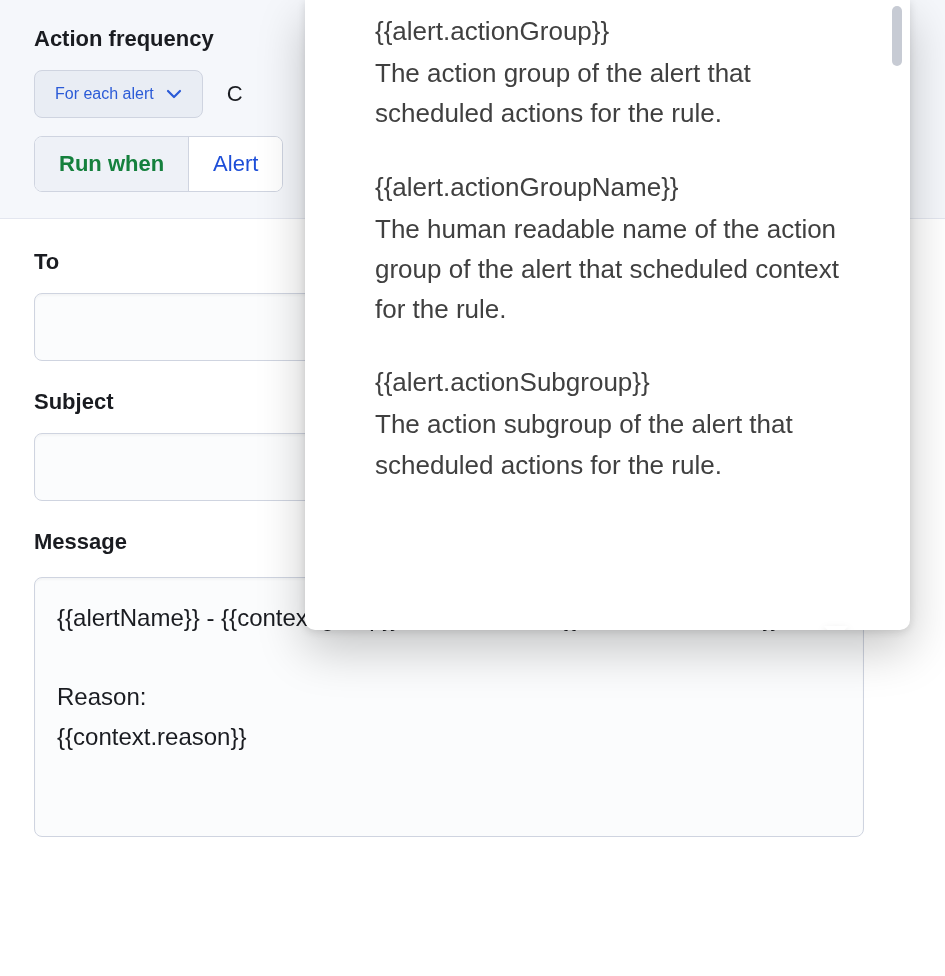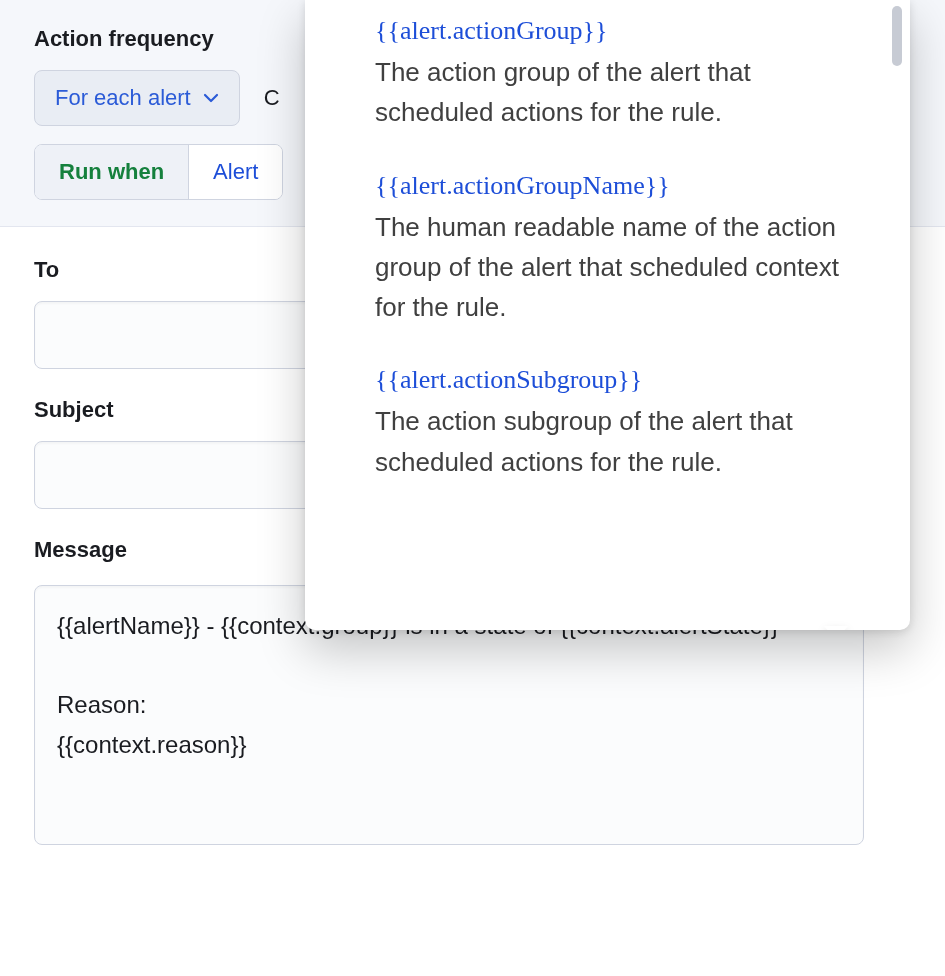--- a/index.html
+++ b/index.html
@@ -25,21 +25,21 @@
     }
     .row { display: flex; gap: 16px; margin-bottom: 18px; }
     .dropdown-btn {
       display: inline-flex;
       align-items: center;
       gap: 12px;
       background: #e9edf4;
       border: 1px solid #cfd4e0;
       border-radius: 8px;
       padding: 14px 20px;
-      font-size: 22px;
+      font-size: 16px;
       font-weight: 500;
       color: #2b5bd7;
       cursor: pointer;
     }
     .chevron {
       width: 16px; height: 16px;
     }
     .chevron svg { display: block; }
     .btn-group {
       display: inline-flex;
@@ -129,23 +129,23 @@
       height: 100%;
       overflow-y: auto;
       padding: 8px 0;
     }
     .popover-item {
       padding: 8px 60px 30px 70px;
     }
     .var-name {
       font-size: 26px;
       font-weight: 400;
-      color: #1d4ed8;
+      color: #404040;
       margin-bottom: 6px;
-      font-family: Liberation Serif, serif;
+      font-family: Liberation Sans, sans-serif;
     }
     .var-desc {
       font-size: 26px;
       color: #404040;
       line-height: 1.55;
     }
     .scrollbar-track {
       position: absolute;
       top: 6px;
       right: 8px;

